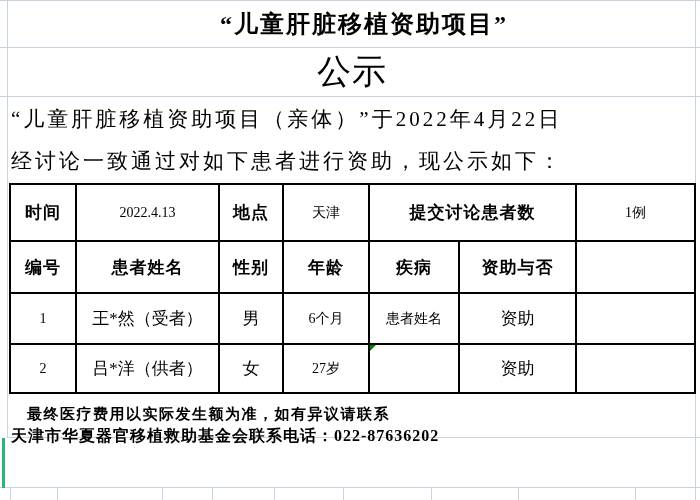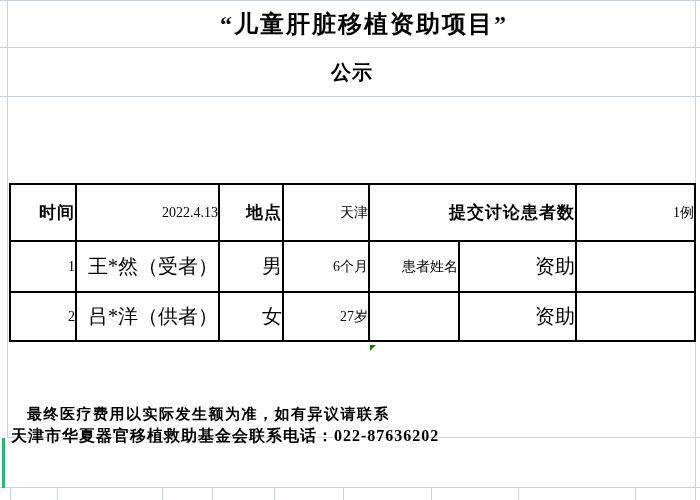--- a/index.html
+++ b/index.html
@@ -6,29 +6,29 @@
   .sheet{
     position:relative;width:700px;height:500px;background:#ffffff;
     font-family:"Liberation Serif","DejaVu Serif",serif;color:#000;
     overflow:hidden;
   }
   
   .gl{position:absolute;background:#c9d4e2;}
   
   .zone{position:absolute;display:flex;align-items:center;justify-content:center;box-sizing:border-box;}
   .title1{top:0;left:20px;width:688px;height:48px;font-size:24px;font-weight:bold;letter-spacing:2px;}
-  .title2{top:48px;left:8px;width:688px;height:48px;font-size:20px;font-weight:bold;letter-spacing:1px;}
+  .title2{top:48px;left:8px;width:688px;height:48px;font-size:34px;font-weight:normal;letter-spacing:1px;}
   .intro{top:97px;left:9px;width:686px;height:86px;display:block;font-size:21px;line-height:42px;letter-spacing:3px;padding:1px 0 0 2px;}
   .intro div{white-space:nowrap;}
   
   table.pub{position:absolute;left:9px;top:183px;border-collapse:collapse;table-layout:fixed;width:685px;}
-  table.pub td{border:2px solid #000;text-align:right;vertical-align:middle;padding:0;overflow:hidden;}
+  table.pub td{border:2px solid #000;text-align:center;vertical-align:middle;padding:0;overflow:hidden;}
   td.hdr{font-weight:bold;font-size:17px;letter-spacing:1px;}
   td.val{font-size:14px;}
-  td.name{font-size:20px;}
+  td.name{font-size:17px;}
   .note{top:392px;left:9px;width:690px;height:45px;justify-content:flex-start;font-weight:bold;font-size:15px;letter-spacing:1.5px;padding-left:18px;}
   .contact{top:412px;left:9px;width:690px;height:49px;justify-content:flex-start;font-weight:bold;font-size:16px;letter-spacing:1px;padding-left:2px;}
   .err-triangle{position:absolute;left:370px;top:345px;width:0;height:0;
     border-top:6px solid #008000;border-right:6px solid transparent;}
   .sel-green{position:absolute;left:2px;top:438px;width:3px;height:50px;background:#2eb573;}
 </style>
 </head>
 <body>
 
 <div class="sheet">
@@ -46,39 +46,52 @@
   <div class="gl" style="left:212px;top:488px;width:1px;height:12px;"></div>
   <div class="gl" style="left:274px;top:488px;width:1px;height:12px;"></div>
   <div class="gl" style="left:343px;top:488px;width:1px;height:12px;"></div>
   <div class="gl" style="left:431px;top:488px;width:1px;height:12px;"></div>
   <div class="gl" style="left:518px;top:488px;width:1px;height:12px;"></div>
   <div class="gl" style="left:635px;top:488px;width:1px;height:12px;"></div>
 
   <div class="zone title1">“儿童肝脏移植资助项目”</div>
   <div class="zone title2">公示</div>
 
+  <div class="zone intro">
+    <div>“儿童肝脏移植资助项目（亲体）”于2022年4月22日</div>
+    <div>经讨论一致通过对如下患者进行资助，现公示如下：</div>
+  </div>
 
   <table class="pub">
     <colgroup>
       <col style="width:66px">
         <col style="width:143px">
         <col style="width:64px">
       <col style="width:86px">
         <col style="width:90px">
         <col style="width:117px">
         <col style="width:119px">
     </colgroup>
     <tbody>
         <tr style="height:57px">
       <td class="hdr">时间</td>
       <td class="val">2022.4.13</td>
       <td class="hdr">地点</td>
       <td class="val">天津</td>
       <td class="hdr" colspan="2">提交讨论患者数</td>
       <td class="val">1例</td>
+    </tr>
+    <tr style="height:52px">
+      <td class="hdr">编号</td>
+      <td class="hdr">患者姓名</td>
+      <td class="hdr">性别</td>
+      <td class="hdr">年龄</td>
+      <td class="hdr">疾病</td>
+      <td class="hdr">资助与否</td>
+      <td class="hdr"></td>
     </tr>
     <tr style="height:51px">
       <td class="val">1</td>
       <td class="name">王*然（受者）</td>
       <td class="name">男</td>
       <td class="val">6个月</td>
       <td class="val">患者姓名</td>
       <td class="name">资助</td>
       <td class="val"></td>
     </tr>

